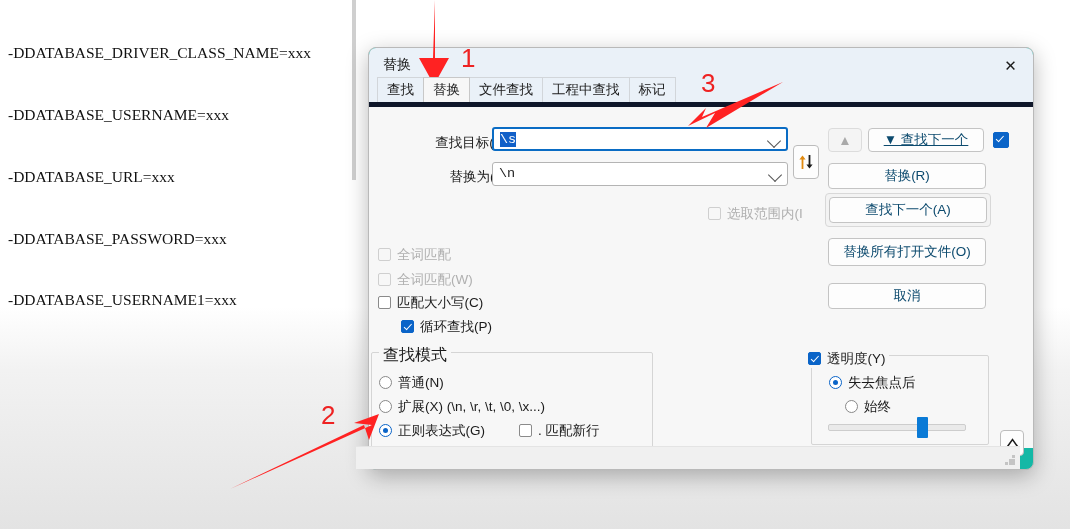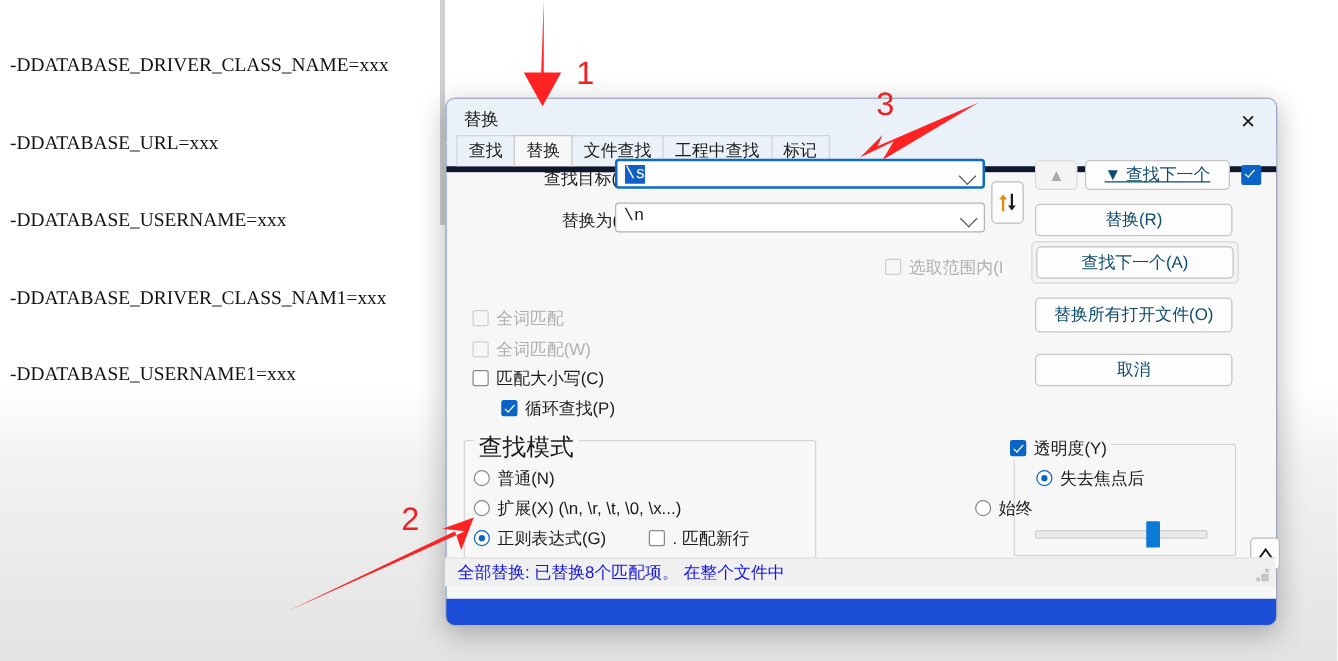--- a/index.html
+++ b/index.html
@@ -20,25 +20,24 @@
     font-size:15.5px;line-height:20.6px;color:#111;white-space:pre;
   }
   .cline{height:20.6px;padding-left:4px;}
   .cline.hl{background:#e3e3f4;width:404px;}
   #editor-right-edge{
     position:absolute;left:352px;top:0;width:4px;height:180px;background:#cfcfcf;
   }
 
   
   #dialog{
-    position:absolute;left:356px;top:47px;width:664px;height:421px;
-    background:#1d4ed8;border:1px solid #b9b9b9;border-radius:8px;
+    position:absolute;left:368px;top:47px;width:664px;height:421px;
+    background:#14b8a6;border:1px solid #b9b9b9;border-radius:8px;
     box-shadow:0 6px 22px rgba(0,0,0,.28);
     overflow:hidden;
-    margin-top:31px;
   }
   #titlebar{
     position:absolute;left:0;top:0;width:664px;height:35px;
     background:#eaf1f8;border-bottom:1px solid #e2e2e2;
   }
   #title{
     position:absolute;left:14px;top:8px;font-size:14px;color:#1b1b1b;
   }
   #close-btn{
     position:absolute;right:0;top:0;width:45px;height:35px;
@@ -110,21 +109,21 @@
   }
   .rd.sel .dot{border-color:#0a64c8;}
   .rd.sel .dot:after{
     content:"";position:absolute;left:2.5px;top:2.5px;width:5.3px;height:5.3px;
     border-radius:50%;background:#0a64c8;
   }
 
   
   .group{position:absolute;border:1px solid #d5d5d5;border-radius:2px;}
   .group-title{
-    position:absolute;font-size:19px;color:#1b1b1b;background:#f7f7f7;padding:0 4px;
+    position:absolute;font-size:16px;color:#1b1b1b;background:#f7f7f7;padding:0 4px;
   }
 
   
   .btn{
     position:absolute;background:#fdfdfd;border:1px solid #c4c4c4;border-radius:4px;
     font-size:13.5px;color:#0c4a6e;display:flex;align-items:center;justify-content:center;
     cursor:pointer;box-sizing:border-box;white-space:nowrap;
   }
   .btn.disabled{color:#a9a9a9;background:#f4f4f4;border-color:#dcdcdc;cursor:default;}
   .btn .u{text-decoration:underline;}
@@ -167,23 +166,23 @@
     font-family:"Liberation Sans","DejaVu Sans",sans-serif;
   }
   .anno{position:absolute;pointer-events:none;}
 </style>
 </head>
 <body>
 
 <div id="editor">
   <div id="code">
     <div class="cline">-DDATABASE_DRIVER_CLASS_NAME=xxx</div>
+    <div class="cline">-DDATABASE_USERNAME=xxx</div>
     <div class="cline">-DDATABASE_URL=xxx</div>
-    <div class="cline">-DDATABASE_USERNAME=xxx</div>
-    <div class="cline">-DDATABASE_DRIVER_CLASS_NAM1=xxx</div>
+    <div class="cline">-DDATABASE_PASSWORD=xxx</div>
     <div class="cline">-DDATABASE_USERNAME1=xxx</div>
   </div>
   <div id="editor-right-edge"></div>
 </div>
 
 <div id="dialog">
 
   <div id="titlebar">
     <div id="title">替换</div>
     <div id="close-btn">✕</div>
@@ -282,34 +281,33 @@
   <span>取消</span>
 </div>
 
 <div class="group" style="left:811px;top:355px;width:176px;height:88px;"></div>
 <div class="cb checked" style="left:805px;top:350px;background:#f7f7f7;padding:0 3px;text-align:center;">
   <span class="box"></span><span>透明度(Y)</span>
 </div>
 <div class="rd sel" style="left:829px;top:374px;">
   <span class="dot"></span><span>失去焦点后</span>
 </div>
-<div class="rd" style="left:780px;top:398px;">
+<div class="rd" style="left:845px;top:398px;">
   <span class="dot"></span><span>始终</span>
 </div>
 <div id="slider-track"></div>
 <div id="slider-thumb"></div>
 
 <div id="collapse-btn">
   <svg width="13" height="10" viewBox="0 0 13 10">
     <path d="M1.5 8.5 L6.5 1.5 L11.5 8.5" stroke="#1b1b1b" stroke-width="1.5" fill="none"></path>
   </svg>
 </div>
 
 <div id="statusbar" style="left:356px;top:446px;width:664px;height:22px;">
-  <div id="status-text">全部替换: 已替换8个匹配项。 在整个文件中</div>
   <div id="resize-grip">
     <i style="left:7px;top:0;"></i>
       <i style="left:3.5px;top:3.5px;"></i>
       <i style="left:7px;top:3.5px;"></i>
     <i style="left:0;top:7px;"></i>
       <i style="left:3.5px;top:7px;"></i>
       <i style="left:7px;top:7px;"></i>
   </div>
 </div>
 

